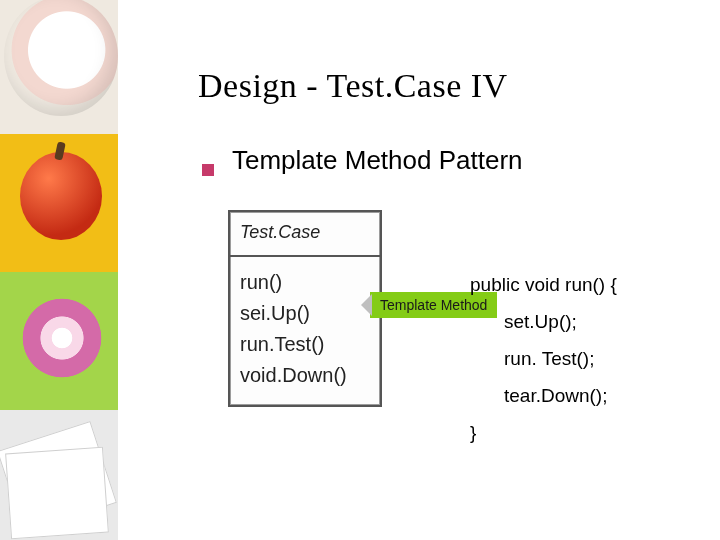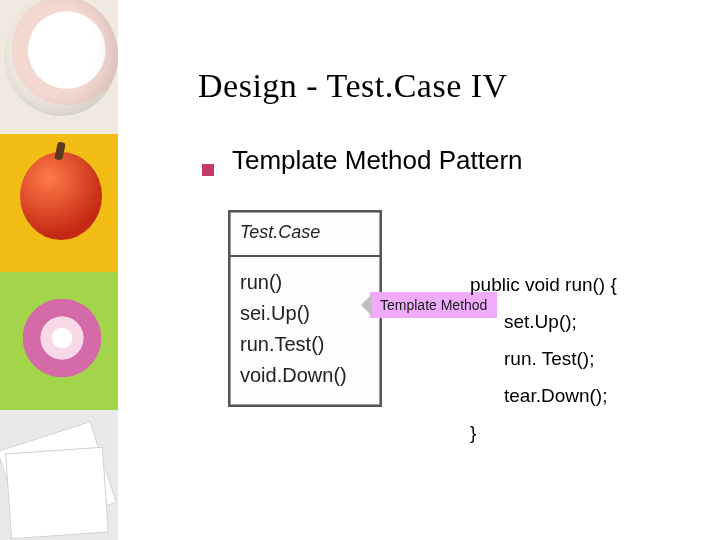--- a/index.html
+++ b/index.html
@@ -59,21 +59,21 @@
     font-family:"Arial",sans-serif;
     color:#222;
     box-shadow:0 0 0 1px #9c9c9c inset;
   }
   .uml .hdr{padding:10px 10px 12px;border-bottom:2px solid #555;font-style:italic;font-size:18px}
   .uml .body{padding:10px 10px 14px;font-size:20px;line-height:1.55}
   .uml .body div{white-space:nowrap}
   
   .tag{
     position:absolute;left:370px;top:292px;
-    background:#f0abfc;color:#1a1a1a;
+    background:#84cc16;color:#1a1a1a;
     font-family:"Arial",sans-serif;font-size:14px;
     padding:5px 10px;
   }
   .tag::before{
     content:"";
     position:absolute;left:-20px;top:50%;margin-top:-11px;
     border:11px solid transparent;border-right-color:#bfbfbf;
   }
   
   .code{

